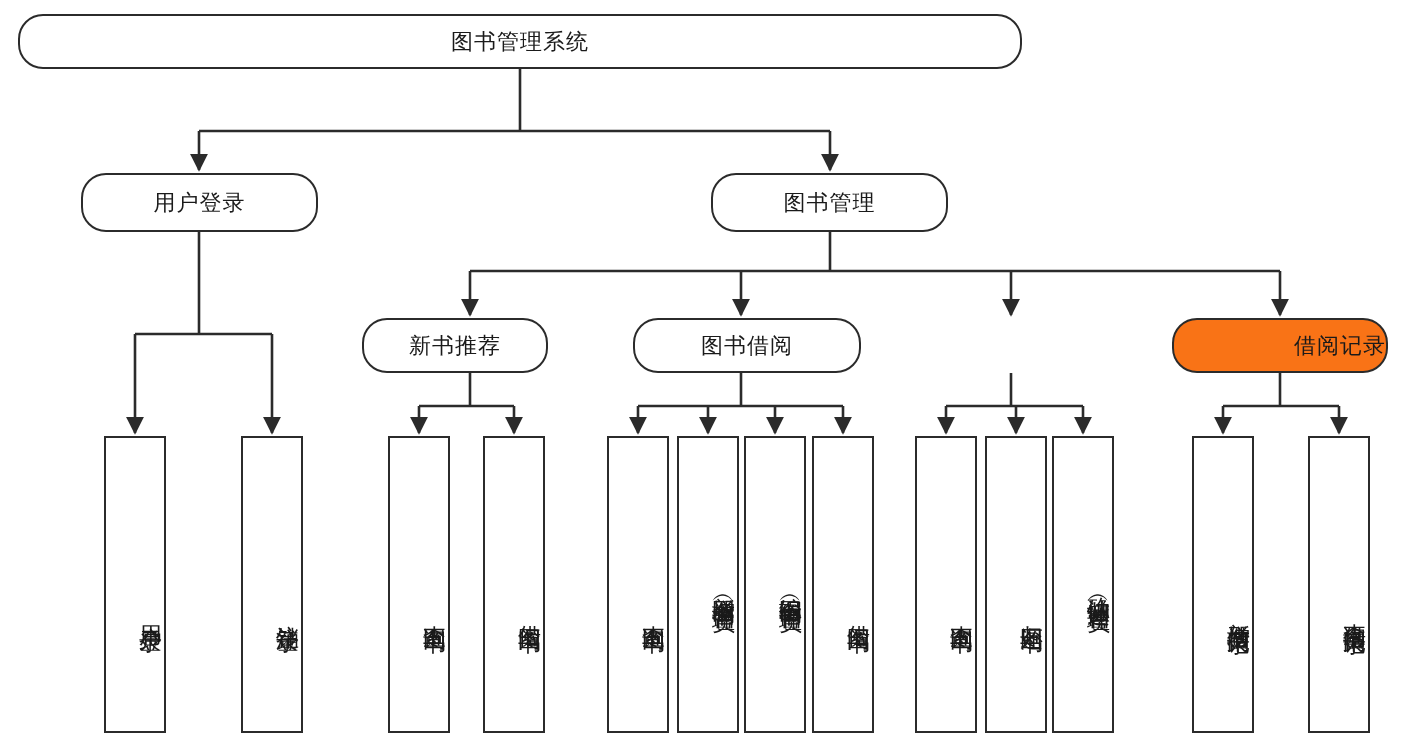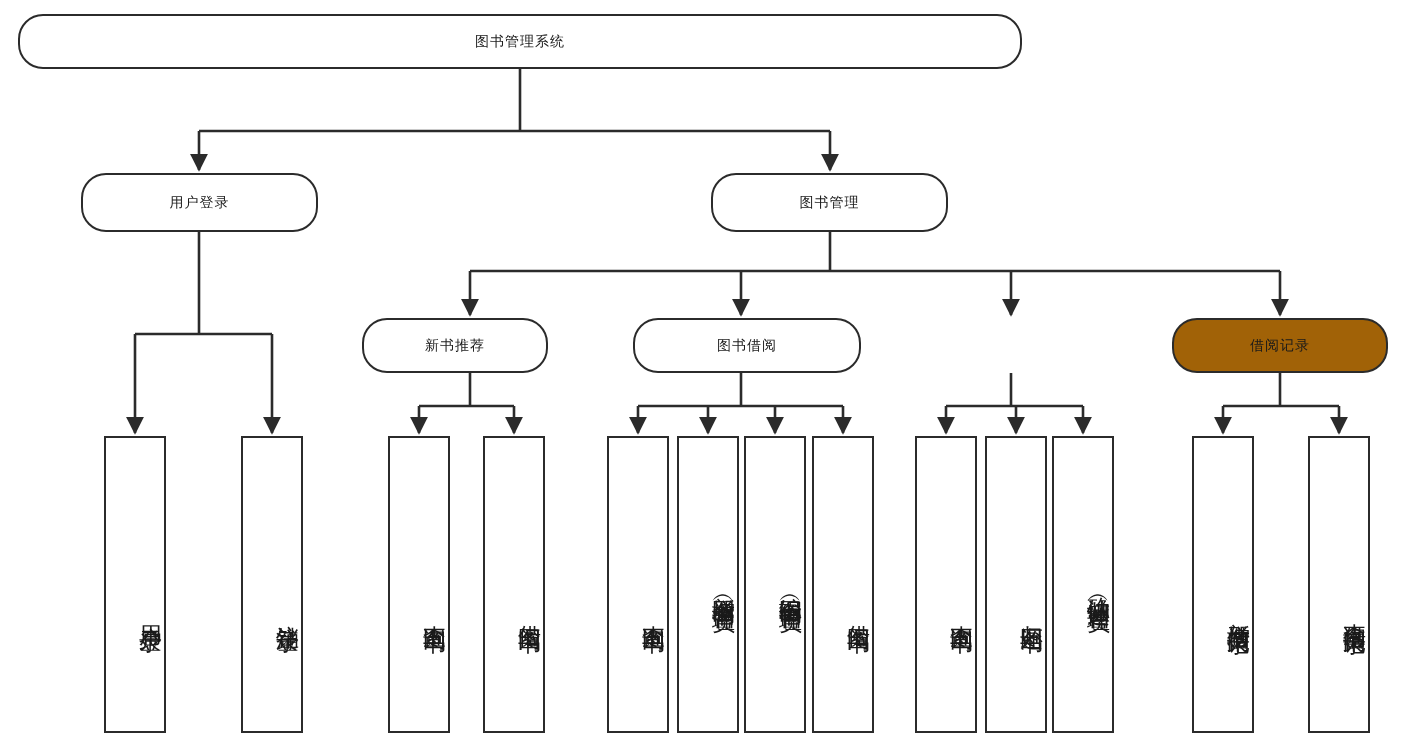--- a/index.html
+++ b/index.html
@@ -31,21 +31,21 @@
     box-sizing: border-box;
     background: #ffffff;
     border: 2px solid #2b2b2b;
     display: flex;
     align-items: center;
     justify-content: center;
     color: #1a1a1a;
     line-height: 1.18;
   }
   .node.h {
-    font-size: 14px;
+    font-size: 22px;
     letter-spacing: 1px;
     border-radius: 25px;
   }
   .node.v {
     writing-mode: vertical-rl;
     text-orientation: upright;
     font-size: 23px;
     letter-spacing: 2px;
     align-items: flex-start;
     justify-content: center;
@@ -137,21 +137,21 @@
   <div class="node h" style="left: 711px; top: 173px; width: 237px; height: 59px; border-color: rgb(43, 43, 43); background: rgb(255, 255, 255); color: rgb(26, 26, 26);">
     <span class="node-label">图书管理</span>
   </div>
 
   <div class="node h" style="left: 362px; top: 318px; width: 186px; height: 55px; border-color: rgb(43, 43, 43); background: rgb(255, 255, 255); color: rgb(26, 26, 26);">
     <span class="node-label">新书推荐</span>
   </div>
   <div class="node h" style="left: 633px; top: 318px; width: 228px; height: 55px; border-color: rgb(43, 43, 43); background: rgb(255, 255, 255); color: rgb(26, 26, 26);">
     <span class="node-label">图书借阅</span>
   </div>
-  <div class="node h" style="left: 1172px; top: 318px; width: 216px; height: 55px; border-color: rgb(43, 43, 43); background: #a16207; color: rgb(26, 26, 26);">
+  <div class="node h" style="left: 1172px; top: 318px; width: 216px; height: 55px; border-color: rgb(43, 43, 43); background: #f97316; color: rgb(26, 26, 26); justify-content: flex-end;">
     <span class="node-label">借阅记录</span>
   </div>
 
   <div class="node v pad-mid" style="left: 104px; top: 436px; width: 62px; height: 297px; border-color: rgb(43, 43, 43); background: rgb(255, 255, 255); color: rgb(26, 26, 26);">
     <span class="node-label">用户登录</span>
   </div>
   <div class="node v pad-mid" style="left: 241px; top: 436px; width: 62px; height: 297px; border-color: rgb(43, 43, 43); background: rgb(255, 255, 255); color: rgb(26, 26, 26);">
     <span class="node-label">注销登录</span>
   </div>
   <div class="node v pad-mid" style="left: 388px; top: 436px; width: 62px; height: 297px; border-color: rgb(43, 43, 43); background: rgb(255, 255, 255); color: rgb(26, 26, 26);">

